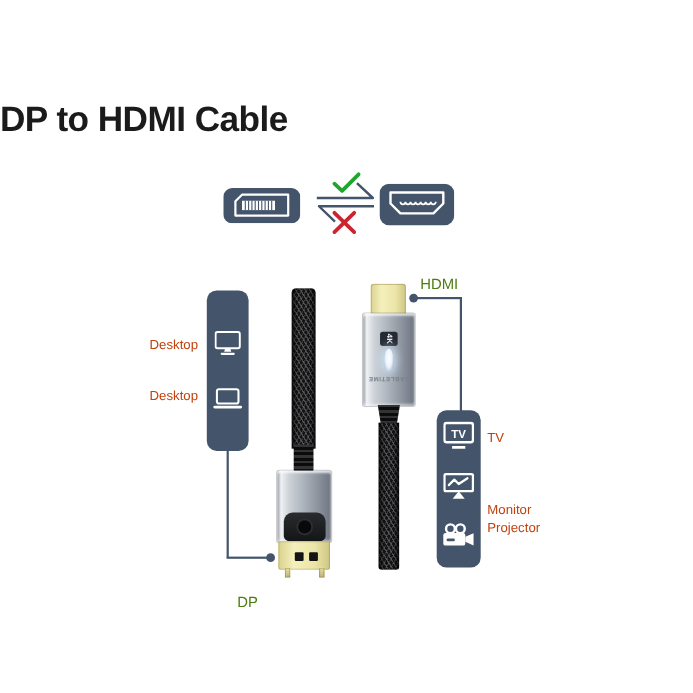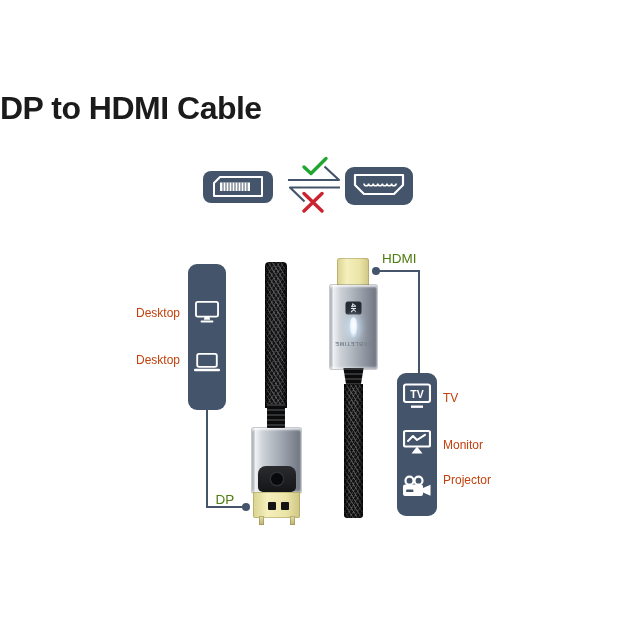--- a/index.html
+++ b/index.html
@@ -106,21 +106,21 @@
       <rect x="4.5" y="1.2" width="21" height="14" rx="2" fill="none" stroke="#ffffff" stroke-width="2"></rect>
       <rect x="1" y="17.3" width="28" height="2.6" rx="1.3" fill="#ffffff"></rect>
     </svg>
   </div>
   <div class="abs side-label" style="left:100px;top:306px;width:80px;text-align:right">Desktop</div>
   <div class="abs side-label" style="left:100px;top:353px;width:80px;text-align:right">Desktop</div>
 
   <div class="abs line" style="left:206px;top:410px;width:1.8px;height:97px"></div>
   <div class="abs line" style="left:206px;top:506px;width:38px;height:1.8px"></div>
   <div class="abs dot" style="left:242px;top:503px"></div>
-  <div class="abs callout-label" style="left:208px;top:492px;width:34px;text-align:center">DP</div>
+  <div class="abs callout-label" style="left:208px;top:540px;width:34px;text-align:center">DP</div>
 
   <div class="abs braid" style="left:265px;top:262px;width:22px;height:146px;border-radius:4px 4px 0 0"></div>
   <div class="abs relief" style="left:267px;top:404px;width:18px;height:25px;border-radius:2px"></div>
   <div class="abs housing" style="left:252px;top:428px;width:49px;height:65px">
     <div class="dp-button abs" style="left:6px;top:38px;width:38px;height:26px">
       <div class="pit"></div>
     </div>
   </div>
   <div class="abs gold" style="left:253px;top:492px;width:47px;height:26px;border-radius:0 0 2px 2px">
     <div class="hole" style="left:15px;top:10px"></div>
@@ -156,16 +156,16 @@
     </svg>
     <svg class="abs" style="left:5px;top:101px" width="30" height="26" viewBox="0 0 30 23">
       <circle cx="7.5" cy="5.2" r="4" fill="none" stroke="#ffffff" stroke-width="2.2"></circle>
       <circle cx="16.5" cy="5.2" r="4" fill="none" stroke="#ffffff" stroke-width="2.2"></circle>
       <rect x="1" y="9" width="20" height="11.5" rx="2" fill="#ffffff"></rect>
       <path d="M21 12.5 L28.5 9.2 V20.3 L21 17" fill="#ffffff"></path>
       <rect x="4" y="14" width="7.5" height="2.6" rx="1.2" fill="#44546A"></rect>
     </svg>
   </div>
   <div class="abs side-label" style="left:443px;top:391px;width:80px">TV</div>
-  <div class="abs side-label" style="left:443px;top:438px;width:80px">Monitor</div>
+  <div class="abs side-label" style="left:443px;top:456px;width:80px">Monitor</div>
   <div class="abs side-label" style="left:443px;top:473px;width:80px">Projector</div>
 
 </div>
 
 </body></html>

